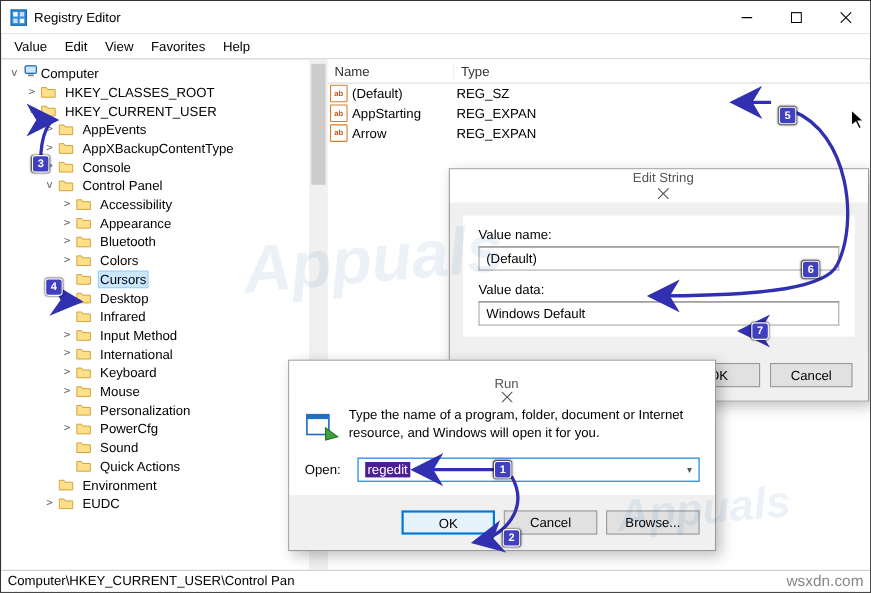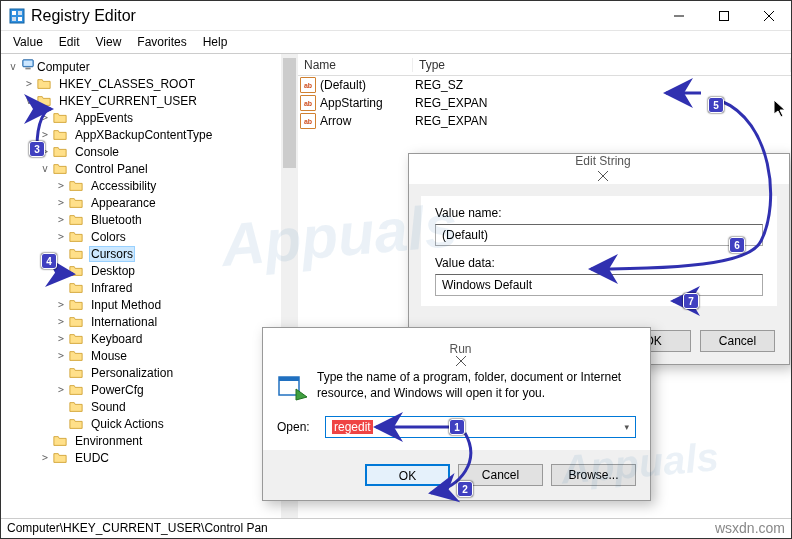--- a/index.html
+++ b/index.html
@@ -1,21 +1,21 @@
 <!DOCTYPE html>
 <html><head>
 <meta charset="utf-8">
 <style>
 * { box-sizing: border-box; font-family: "Segoe UI", Tahoma, sans-serif; font-size: 12px; margin: 0; padding: 0; }
 body { width: 792px; height: 539px; background: #fff; position: relative; overflow: hidden; border: 1px solid #333; }
 
 
 .titlebar { height: 30px; background: #fff; display: flex; align-items: center; padding: 0 0 0 8px; border-bottom: 1px solid #e5e5e5; }
 .titlebar .icon-slot { width: 16px; height: 16px; display: inline-flex; align-items: center; justify-content: center; margin-right: 6px; }
-.titlebar .title { flex: 1; font-size: 16px; color: #000; }
+.titlebar .title { flex: 1; font-size: 12px; color: #000; }
 .win-btns { display: flex; height: 100%; }
 .win-btn { width: 45px; height: 30px; display: flex; align-items: center; justify-content: center; color: #555; }
 .win-btn svg { width: 10px; height: 10px; }
 
 
 .menubar { height: 22px; display: flex; align-items: center; padding-left: 4px; }
 .menubar span { padding: 2px 8px; }
 
 
 .main-wrap { position: absolute; top: 52px; left: 0; right: 0; bottom: 20px; display: flex; border-top: 1px solid #ccc; }
@@ -56,21 +56,21 @@
 #edit-string-dlg .dlg-body { padding: 6px 14px 10px 14px; }
 
 
 #run-dlg { left: 261px; top: 326px; width: 389px; }
 #run-dlg .run-body { display: flex; padding: 12px 14px; background: #fff; }
 #run-dlg .run-icon { width: 40px; display: flex; align-items: flex-start; padding-top: 2px; }
 #run-dlg .run-text { flex: 1; font-size: 12px; line-height: 1.3; }
 #run-dlg .open-row { display: flex; align-items: center; padding: 0 14px 12px 14px; background: #fff; }
 #run-dlg .open-lbl { width: 48px; }
 #run-dlg .open-input { flex: 1; height: 22px; border: 1px solid #0078d7; padding: 1px 6px; display: flex; align-items: center; }
-#run-dlg .open-input .sel-txt { background: #ef4444; color: #fff; padding: 0 2px; }
+#run-dlg .open-input .sel-txt { background: #4c1d95; color: #fff; padding: 0 2px; }
 #run-dlg .open-input .caret { margin-left: auto; color: #555; font-size: 9px; }
 #run-dlg .run-btn-row { background: #f0f0f0; padding: 14px 14px; display: flex; justify-content: flex-end; gap: 8px; }
 .runbtn { min-width: 85px; height: 22px; line-height: 20px; text-align: center; border: 1px solid #999; background: #e1e1e1; font-size: 12px; }
 .runbtn.primary { border: 2px solid #0078d7; background: #e5f1fb; }
 
 
 .folder svg { width: 14px; height: 14px; }
 .computer svg { width: 14px; height: 14px; }
 
 

